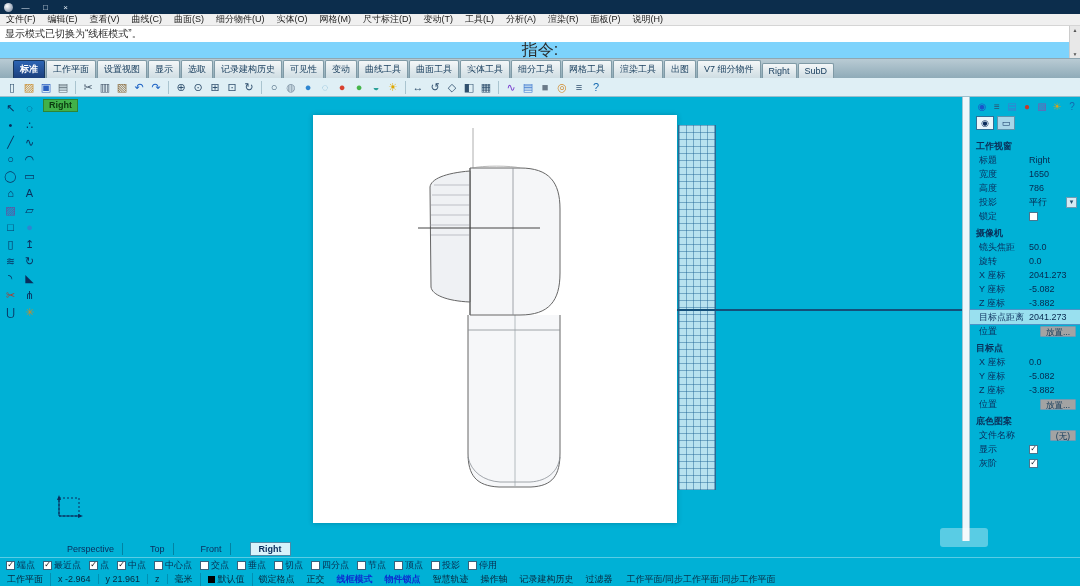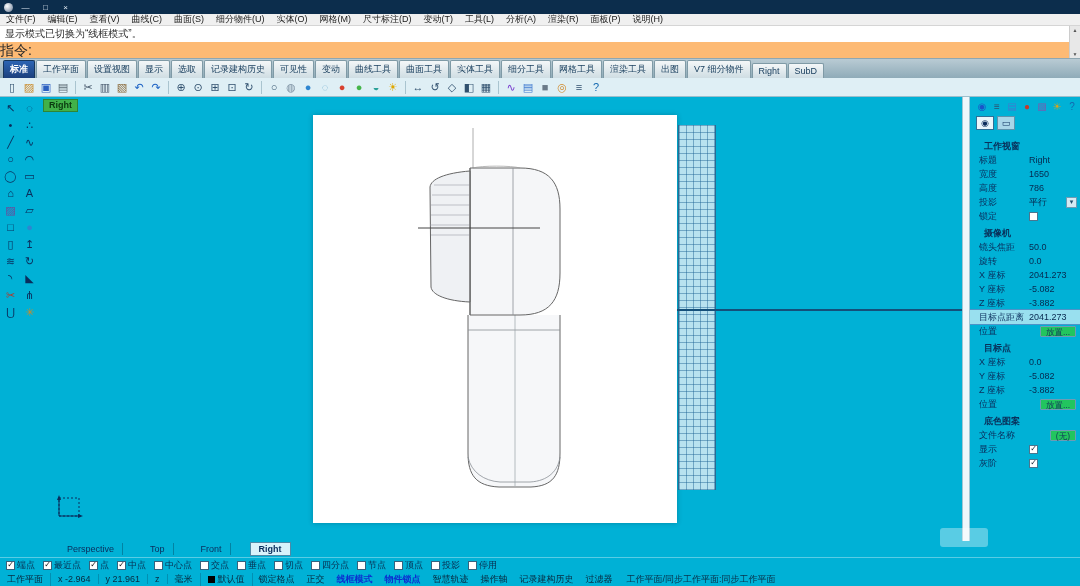--- a/index.html
+++ b/index.html
@@ -11,27 +11,27 @@
   .app-icon{width:9px;height:9px;border-radius:50%;background:radial-gradient(circle at 35% 35%,#ffffff,#9aa7b8 65%,#55687a);flex:none;}
   .titlebar .title{font-size:9px;flex:1;white-space:nowrap;overflow:hidden;}
   .win-controls{display:flex;gap:3px;}
   .win-btn{width:17px;height:11px;display:flex;align-items:center;justify-content:center;font-size:8px;color:#e4edf5;}
 
   
   .menubar{position:absolute;left:0;top:14px;width:100%;height:12px;background:#f0f0f0;border-bottom:1px solid #d5d5d5;display:flex;align-items:center;font-size:9px;color:#1a1a1a;}
   .menu-item{padding:0 6px;white-space:nowrap;}
 
   
-  .cmdarea{position:absolute;left:0;top:26px;width:100%;height:33px;background:#fdba74;border-bottom:1px solid #8fa7b2;}
+  .cmdarea{position:absolute;left:0;top:26px;width:100%;height:33px;background:#7dd3fc;border-bottom:1px solid #8fa7b2;}
   .cmd-line1{height:16px;line-height:16px;padding-left:5px;font-size:10px;color:#2a2a2a;background:#ffffff;}
-  .cmd-line2{height:16px;line-height:16px;padding-left:0;font-size:14px;color:#2a2a2a;}
+  .cmd-line2{height:16px;line-height:16px;padding-left:0;font-size:16px;color:#2a2a2a;text-align:center;}
   .cmd-scroll{position:absolute;right:0;top:0;width:11px;height:100%;background:#e8e8e8;border-left:1px solid #cccccc;display:flex;flex-direction:column;justify-content:space-between;align-items:center;font-size:5px;color:#555;padding:1px 0;}
 
   
-  .tabbar{position:absolute;left:0;top:59px;width:100%;height:19px;background:linear-gradient(#b9cbd4,#8fabb8);display:flex;align-items:flex-end;padding-left:3px;}
+  .tabbar{position:absolute;left:0;top:59px;width:100%;height:19px;background:linear-gradient(#b9cbd4,#8fabb8);display:flex;align-items:flex-end;padding-left:13px;}
   .rtab{font-size:9px;color:#143a5a;background:linear-gradient(#f4f7f8,#cfdde3);border:1px solid #7f9aa6;border-bottom:none;border-radius:2px 2px 0 0;padding:2px 6px;margin-right:1px;white-space:nowrap;}
   .rtab.active{background:linear-gradient(#2d65b4,#1b3f7c);color:#fff;border-color:#16365c;font-weight:bold;}
 
   
   .toolbar{position:absolute;left:0;top:78px;width:100%;height:19px;background:#dfeff5;border-bottom:1px solid #9cbecb;display:flex;align-items:center;padding-left:4px;gap:1px;}
   .tbi{width:16px;height:16px;display:flex;align-items:center;justify-content:center;font-size:11px;line-height:1;}
   .tsep{width:1px;height:13px;background:#a9c4cf;margin:0 3px;}
 
   
   .left-toolbar{position:absolute;left:0;top:97px;width:40px;height:444px;display:grid;grid-template-columns:19px 19px;align-content:start;justify-content:center;padding-top:3px;row-gap:1px;}
@@ -51,27 +51,27 @@
   
   .splitter{position:absolute;left:962px;top:97px;width:8px;height:444px;background:#eef7fb;border-left:1px solid #9fc6d4;border-right:1px solid #9fc6d4;}
   .panel{position:absolute;left:970px;top:97px;width:110px;height:444px;font-size:9px;color:#0a2d5c;overflow:hidden;}
   .panel-icons{display:flex;gap:3px;padding:3px 0 2px 6px;}
   .pic{width:12px;height:12px;display:flex;align-items:center;justify-content:center;font-size:10px;}
   .view-tabs{display:flex;gap:3px;padding:2px 0 2px 6px;}
   .vtab{width:18px;height:14px;border:1px solid #5d93ad;background:#a9d6e8;display:flex;align-items:center;justify-content:center;font-size:9px;color:#0a2d5c;}
   .vtab.active{background:#e8f6fc;border-color:#2f6f96;}
   .prows{padding-top:4px;}
   .prow{display:flex;align-items:center;height:14px;padding-left:9px;padding-right:2px;}
-  .phead{font-weight:bold;padding-left:14px;margin-top:3px;color:#09305a;}
+  .phead{font-weight:bold;padding-left:6px;margin-top:3px;color:#09305a;}
   .plab{width:50px;flex:none;white-space:nowrap;overflow:hidden;}
   .pval{flex:1;display:flex;align-items:center;color:#06284e;white-space:nowrap;}
   .psel{background:rgba(255,255,255,.60);outline:1px solid #4d93c8;}
   .dbtn{margin-left:auto;margin-right:1px;width:11px;height:11px;border:1px solid #6d9cb5;background:#d5eaf3;display:flex;align-items:center;justify-content:center;font-size:7px;color:#20506e;}
   .cbox{width:9px;height:9px;border:1px solid #4a768f;background:#fff;display:flex;align-items:center;justify-content:center;font-size:8px;color:#112233;line-height:1;}
-  .pbtn{margin-left:auto;margin-right:2px;border:1px solid #6d9cb5;background:#22c55e;padding:0 5px;height:11px;line-height:11px;font-size:8.5px;border-radius:1px;color:#123a5a;}
+  .pbtn{margin-left:auto;margin-right:2px;border:1px solid #6d9cb5;background:#a3a3a3;padding:0 5px;height:11px;line-height:11px;font-size:8.5px;border-radius:1px;color:#123a5a;}
 
   
   .vptabs{position:absolute;left:40px;top:541px;height:16px;display:flex;align-items:center;font-size:9px;color:#0a2d5c;}
   .vptab{padding:1px 8px;border-right:1px solid rgba(6,45,70,.35);white-space:nowrap;margin-left:19px;}
   .vptab.active{background:#d8f2fb;border:1px solid #4d8aa8;font-weight:bold;}
 
   .corner-box{position:absolute;left:940px;top:528px;width:48px;height:19px;background:rgba(255,255,255,.35);border-radius:3px;}
 
   
   .osnapbar{position:absolute;left:0;top:557px;width:100%;height:15px;display:flex;align-items:center;gap:8px;padding-left:6px;font-size:9px;color:#082c4e;border-top:1px solid rgba(255,255,255,.35);}

